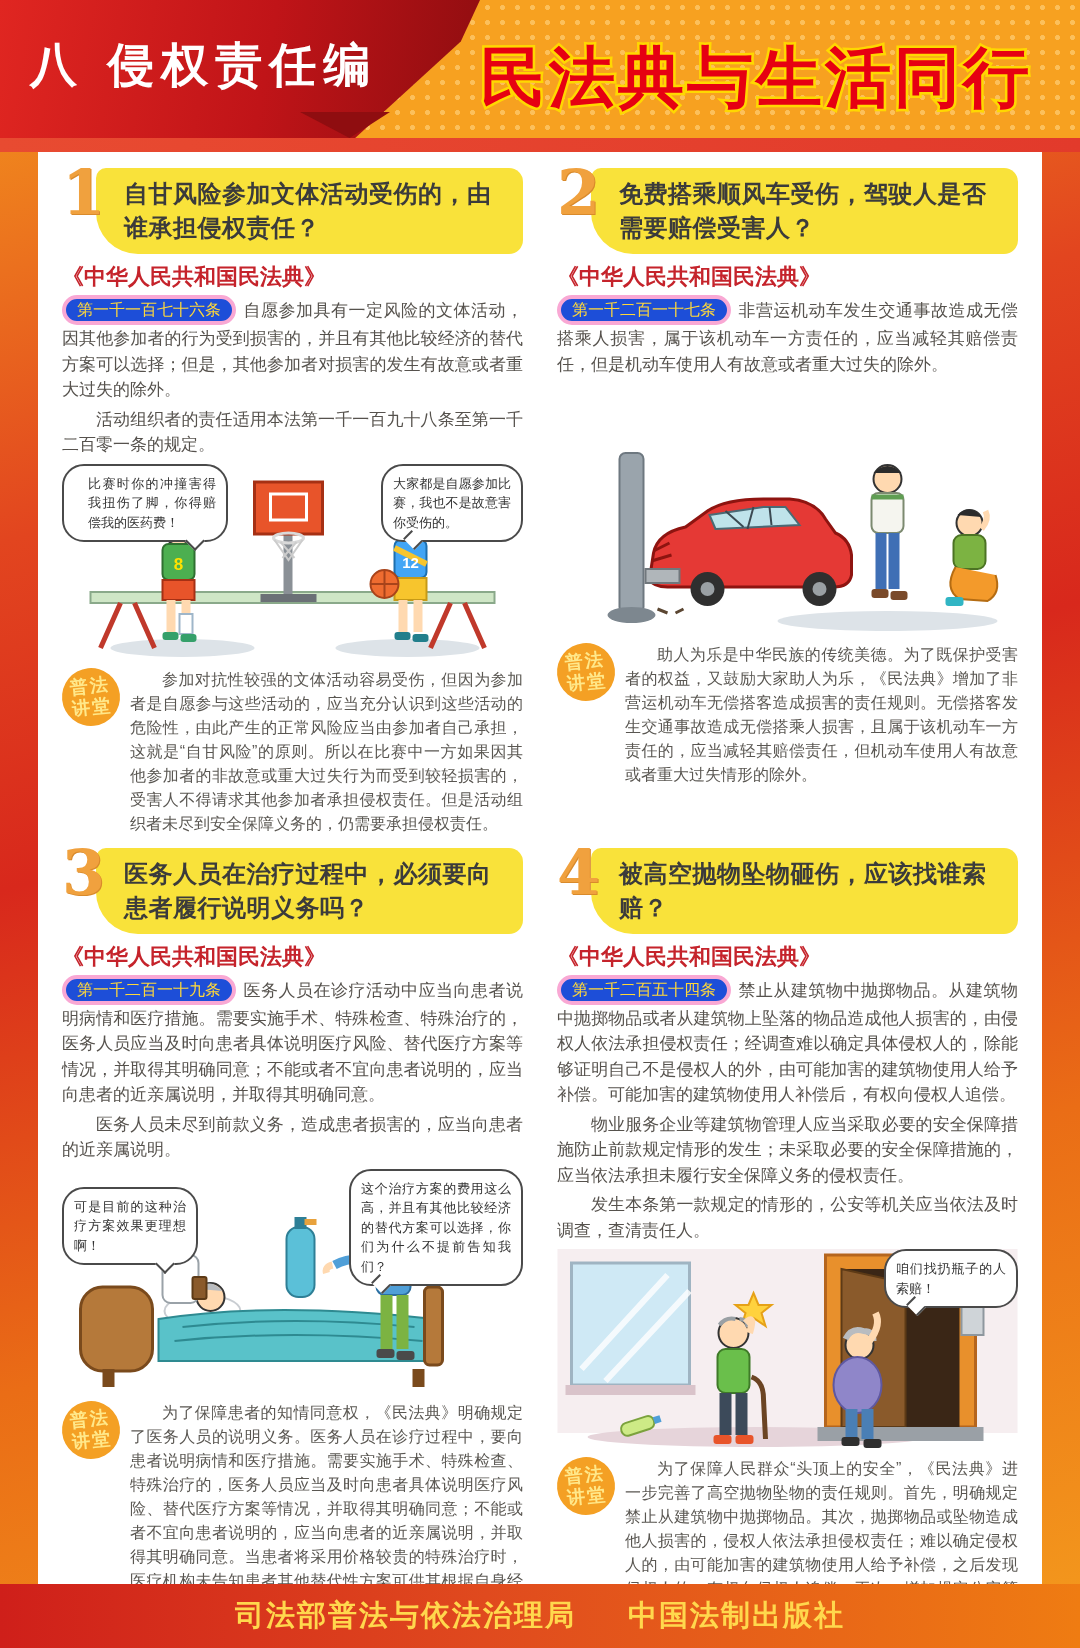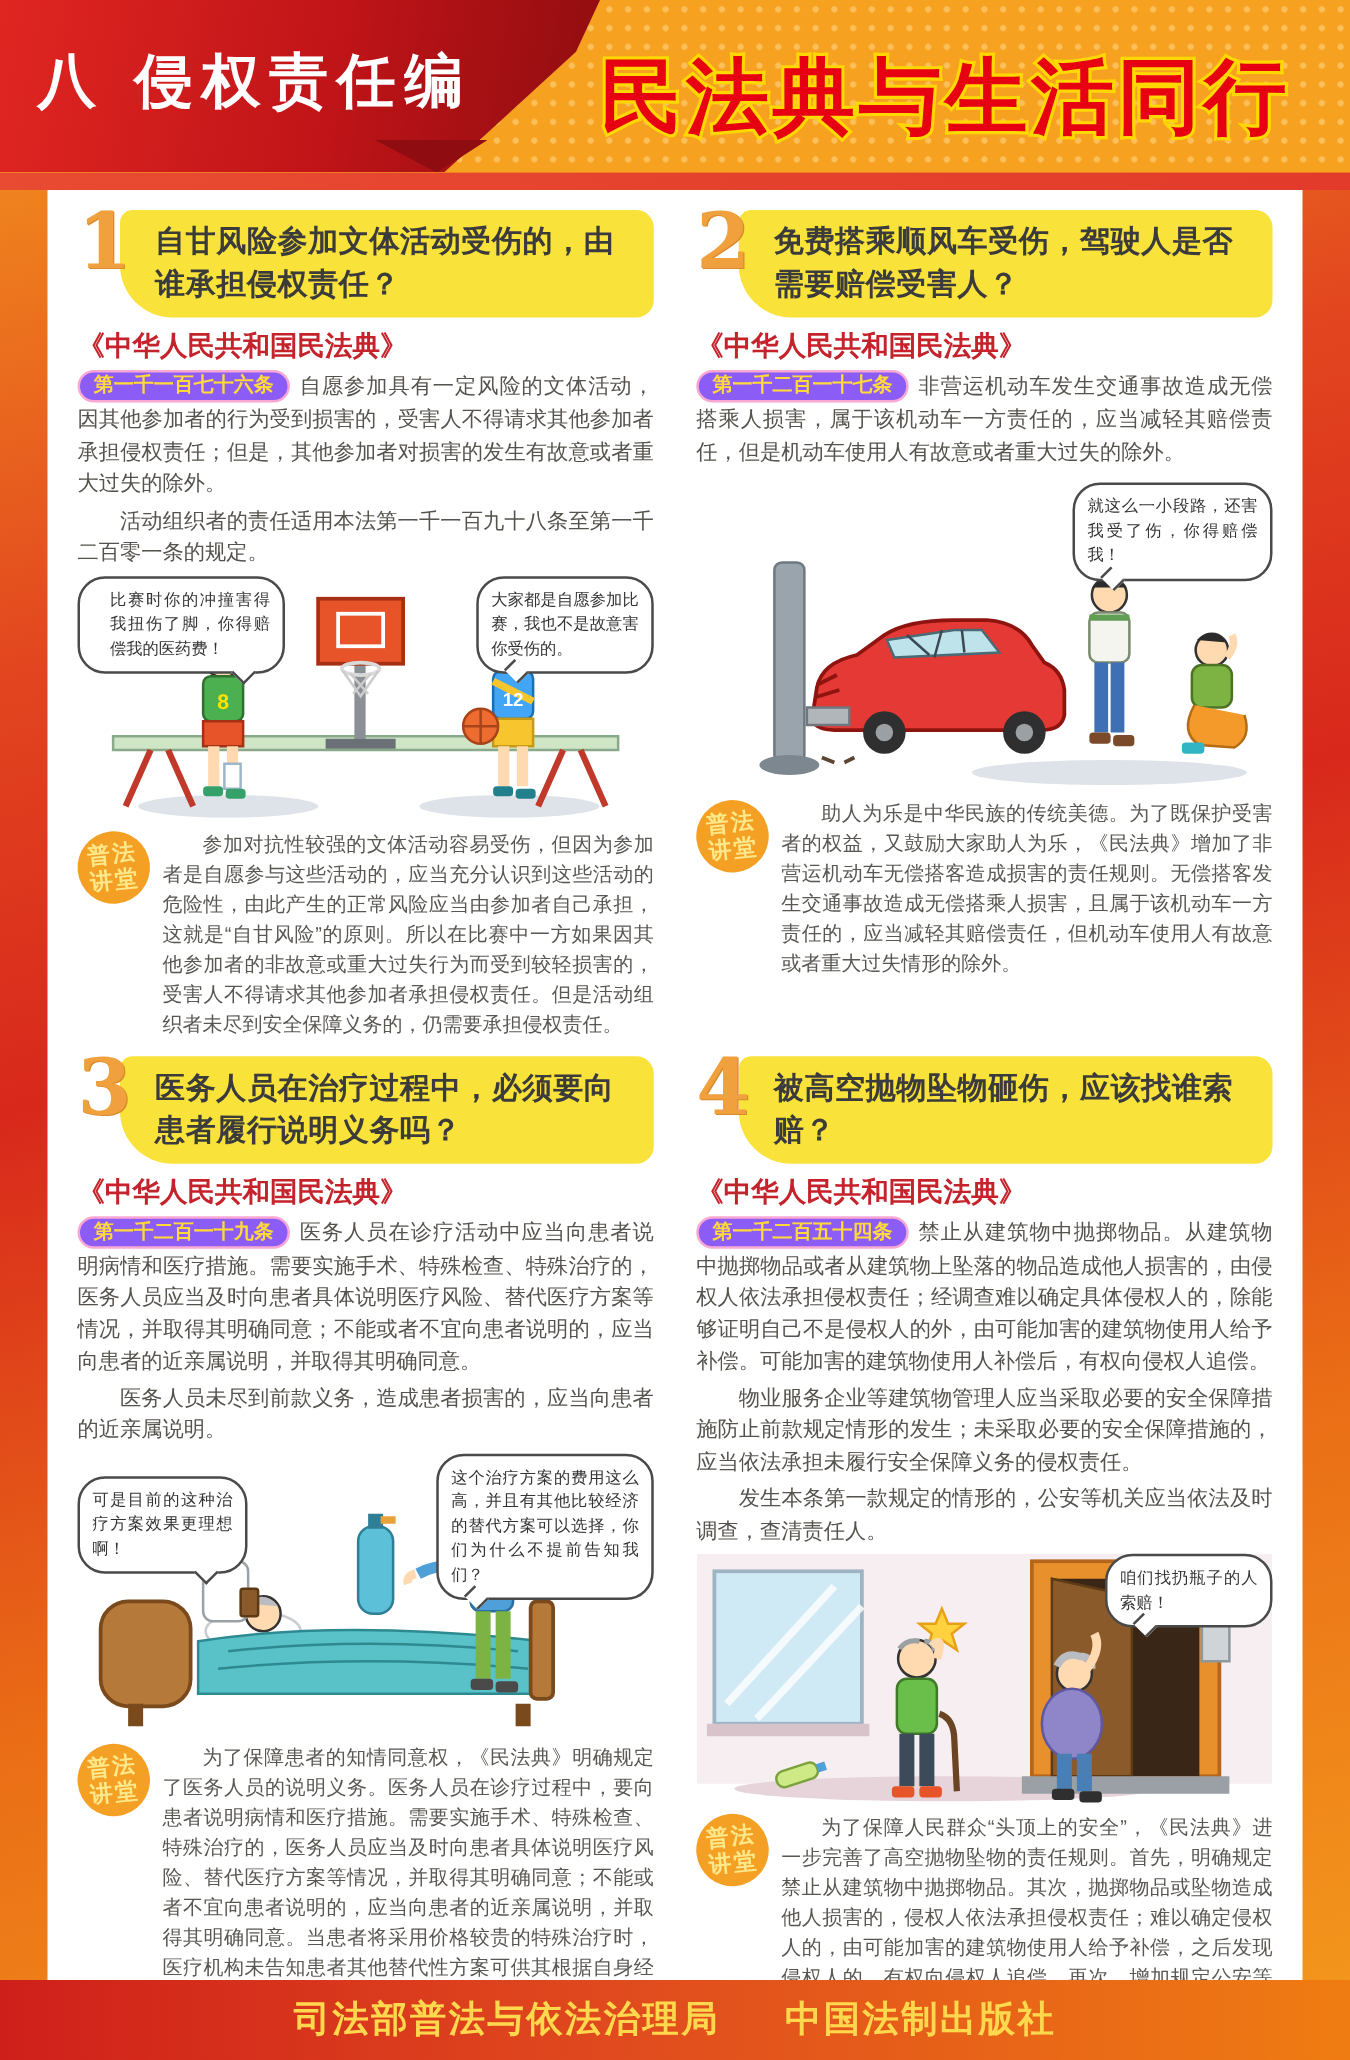--- a/index.html
+++ b/index.html
@@ -33,22 +33,22 @@
   .sec-head{position:relative;margin:4px 0 8px 0;min-height:82px;}
   .sec-num{position:absolute;left:0;top:-6px;width:44px;
     font-family:"DejaVu Serif",serif;font-weight:bold;font-size:62px;line-height:1;
     color:#f0a13e;text-shadow:1px 1px 0 #d98a2b;}
   .sec-title{margin-left:34px;background:#f9e23a;border-radius:10px 14px 14px 42px;
     padding:9px 12px 9px 28px;font-weight:bold;font-size:24px;line-height:1.42;
     color:#3b3b3b;letter-spacing:.5px;}
   .law-source{font-weight:bold;font-size:22px;color:#c5232b;margin:6px 0 4px 0;}
   .article{font-size:17px;line-height:1.5;color:#56524d;text-align:justify;margin:4px 0;}
   .article-follow{text-indent:2em;}
-  .art-badge{display:inline-block;background:#8b5cf6;border:2px solid #f9a8d4;
-    color:#ffd83a;font-weight:bold;font-size:16px;line-height:1.25;
+  .art-badge{display:inline-block;background:#1d4ed8;border:4px solid #f9a8d4;
+    color:#ffd83a;font-weight:normal;font-size:16px;line-height:1.25;
     border-radius:999px;padding:1px 11px;margin-right:7px;transform:translateY(-1px);}
   
   .scene{position:relative;margin:6px 0;}
   .scene svg{display:block;width:100%;height:100%;}
   .bubble{position:absolute;background:#fff;border:2px solid #4a4a4a;border-radius:22px;
     padding:8px 10px;font-family:"DejaVu Serif",serif;font-size:13px;line-height:1.5;
     color:#333;text-align:justify;}
   .bubble::after{content:"";position:absolute;width:12px;height:12px;background:#fff;
     border-right:2px solid #4a4a4a;border-bottom:2px solid #4a4a4a;bottom:-8px;
     transform:rotate(45deg);}
@@ -80,21 +80,21 @@
 <div class="red-strip"></div>
 
 <div class="panel">
 
   <div class="section">
     <div class="sec-head">
       <div class="sec-num">1</div>
       <div class="sec-title">自甘风险参加文体活动受伤的，由谁承担侵权责任？</div>
     </div>
     <div class="law-source">《中华人民共和国民法典》</div>
-    <p class="article"><span class="art-badge">第一千一百七十六条</span><span>自愿参加具有一定风险的文体活动，因其他参加者的行为受到损害的，受害人不得请求其他参加者承担侵权责任；但是，其他参加者对损害的发生有故意或者重大过失的除外。</span></p>
+    <p class="article"><span class="art-badge">第一千一百七十六条</span><span>自愿参加具有一定风险的文体活动，因其他参加者的行为受到损害的，并且有其他比较经济的替代方案可以选择；但是，其他参加者对损害的发生有故意或者重大过失的除外。</span></p>
     <p class="article article-follow">活动组织者的责任适用本法第一千一百九十八条至第一千二百零一条的规定。</p>
 
     <div class="scene" style="height:196px;">
       <svg viewBox="0 0 460 196">
         <ellipse cx="120" cy="184" rx="72" ry="9" fill="#dde3e8"></ellipse>
         <ellipse cx="345" cy="184" rx="72" ry="9" fill="#dde3e8"></ellipse>
 
         <g>
           <rect x="28" y="128" width="404" height="11" fill="#cfe6c6" stroke="#8aa98a" stroke-width="2"></rect>
           <path d="M58 139 L38 184 M72 139 L92 184 M388 139 L368 184 M402 139 L422 184" stroke="#c0392b" stroke-width="5" fill="none"></path>
@@ -194,21 +194,20 @@
 
         <g>
           <circle cx="412" cy="140" r="13" fill="#ffd9b0" stroke="#333" stroke-width="2"></circle>
           <path d="M400 132 Q412 120 424 134" fill="#2b2b2b"></path>
           <path d="M424 146 Q432 136 428 128" stroke="#ffd9b0" stroke-width="6" fill="none"></path>
           <rect x="396" y="152" width="32" height="34" rx="8" fill="#7cb342" stroke="#4c7324" stroke-width="2"></rect>
           <path d="M398 184 Q386 206 402 216 L430 218 Q444 210 438 192" fill="#f39a2b" stroke="#b56c12" stroke-width="2"></path>
           <rect x="388" y="214" width="18" height="9" rx="3" fill="#31b5c4"></rect>
         </g>
       </svg>
-      <div class="bubble tail-left" style="right:0;top:6px;width:136px;">就这么一小段路，还害我受了伤，你得赔偿我！</div>
     </div>
 
     <div class="lecture">
       <div class="lect-badge">
         <span>普法</span>
         <span>讲堂</span>
       </div>
       <div class="lect-text">助人为乐是中华民族的传统美德。为了既保护受害者的权益，又鼓励大家助人为乐，《民法典》增加了非营运机动车无偿搭客造成损害的责任规则。无偿搭客发生交通事故造成无偿搭乘人损害，且属于该机动车一方责任的，应当减轻其赔偿责任，但机动车使用人有故意或者重大过失情形的除外。</div>
     </div>
   </div>

